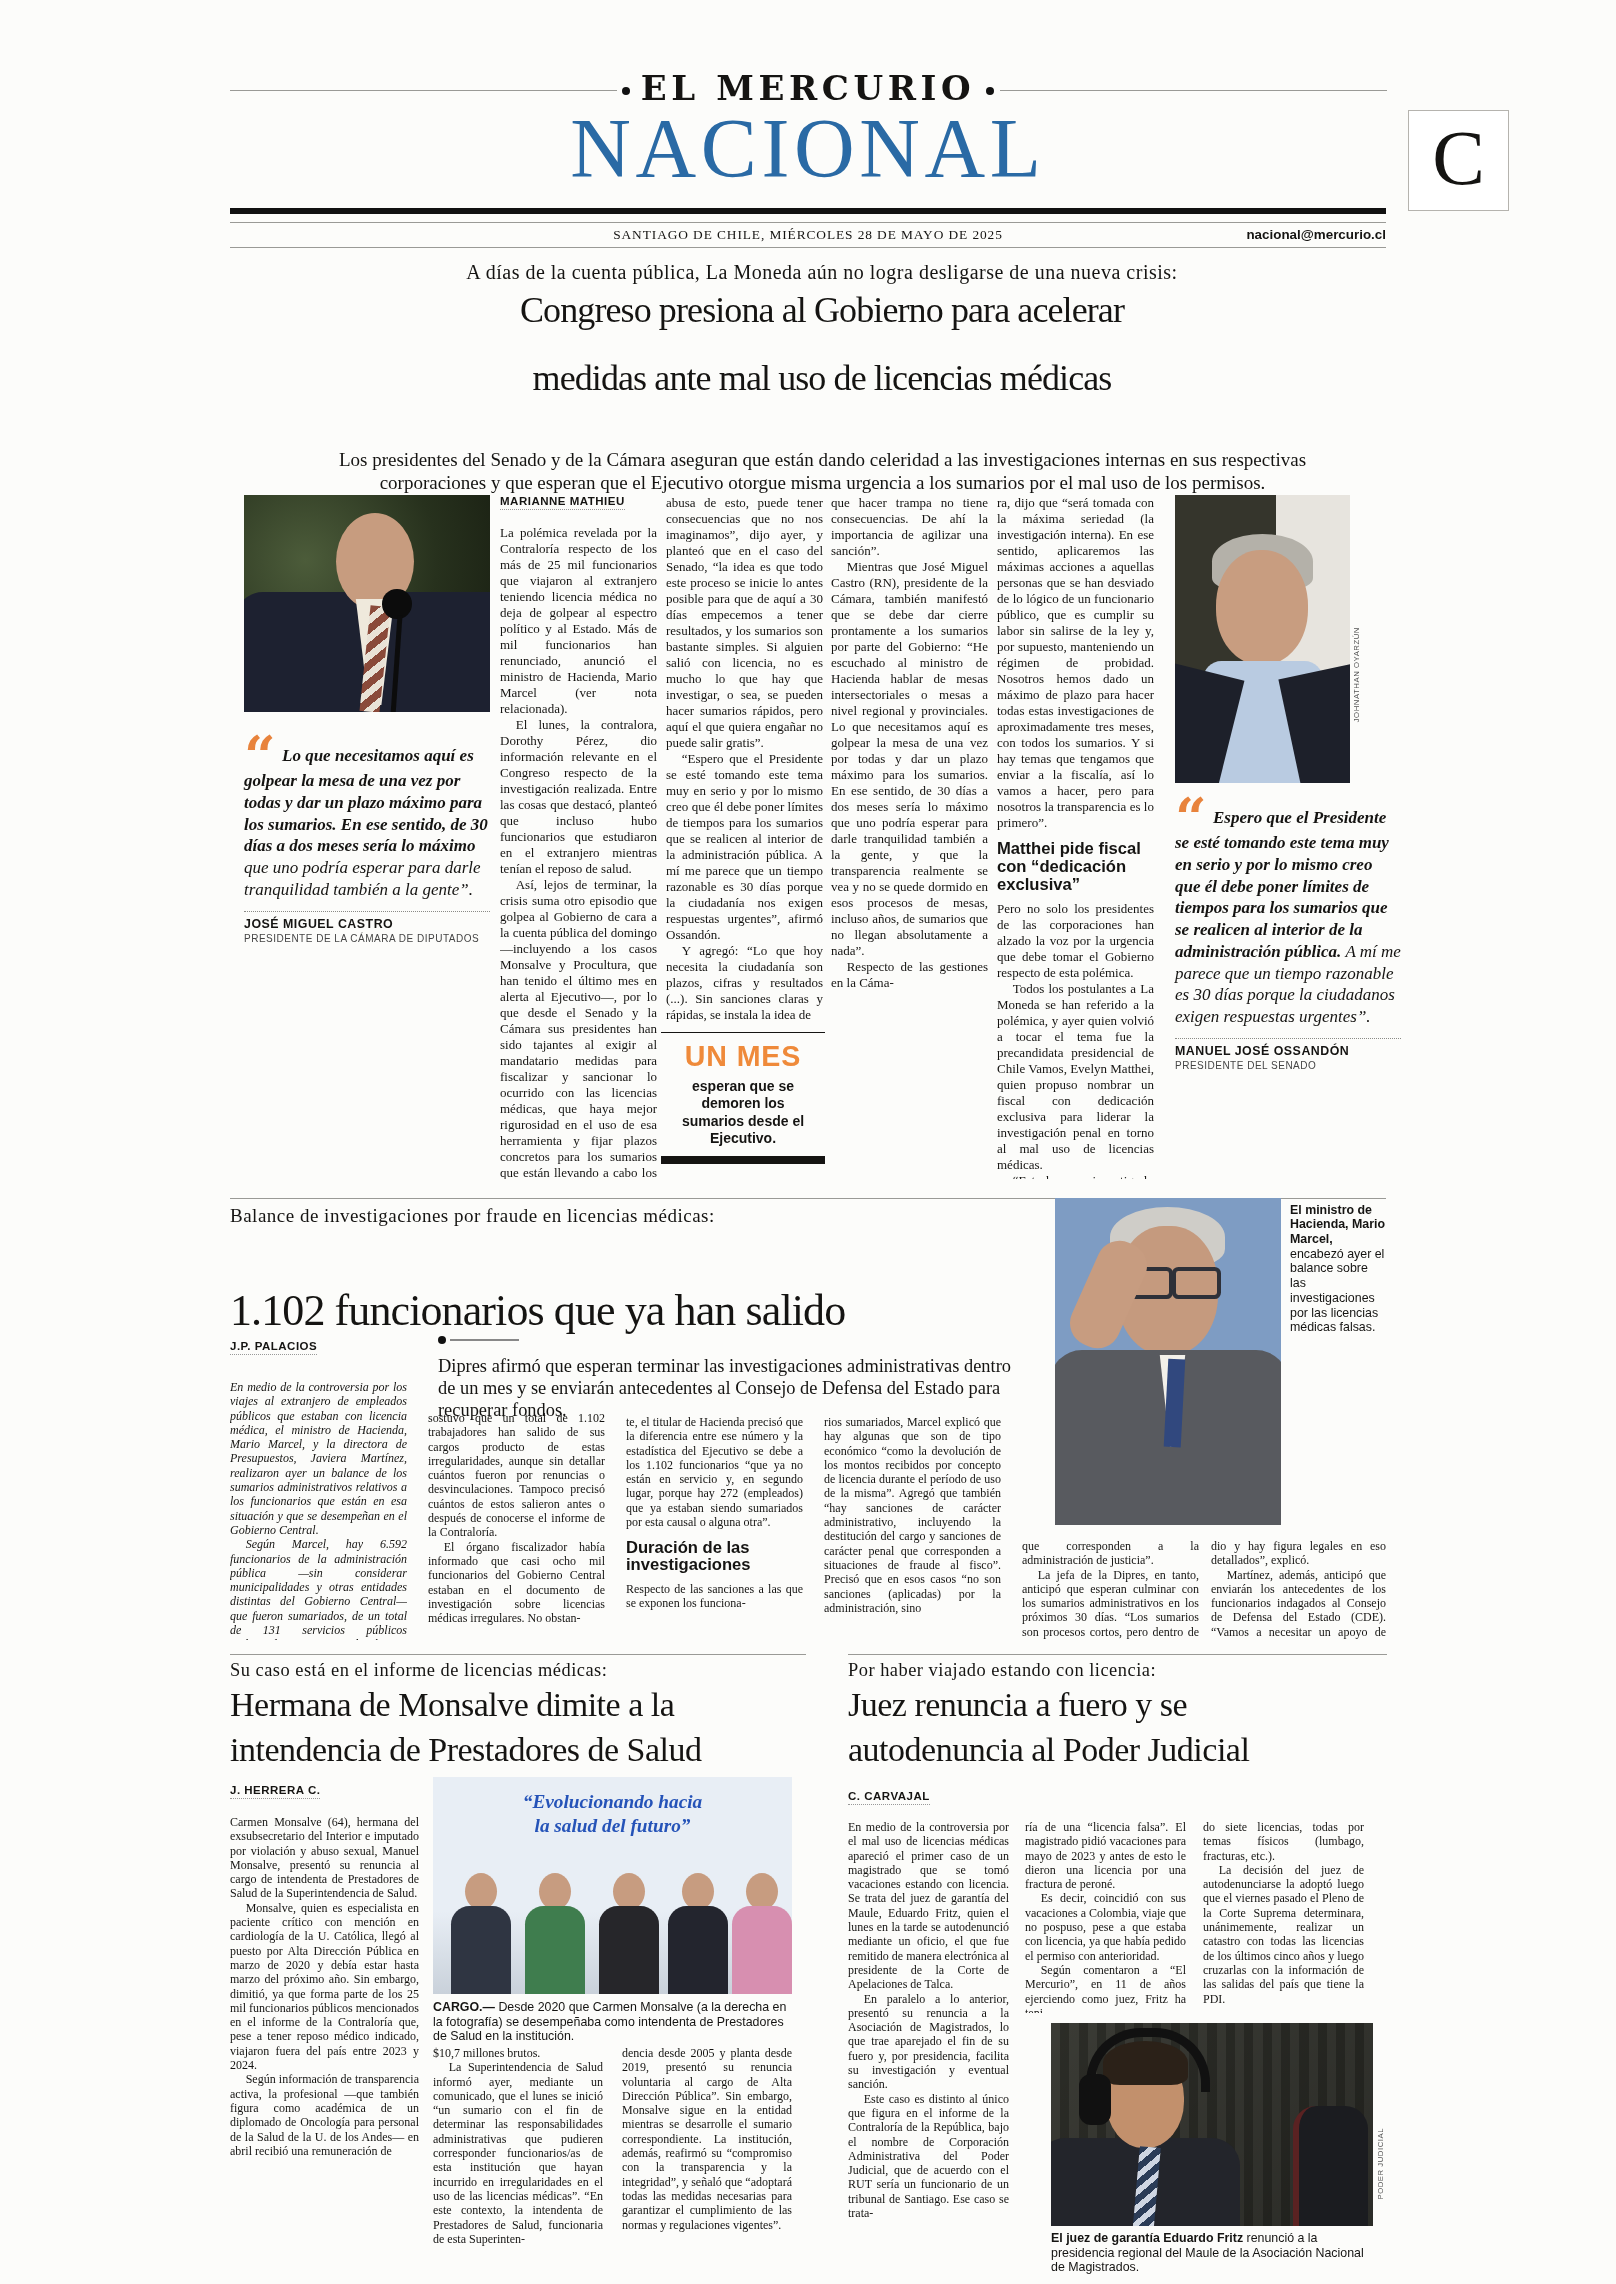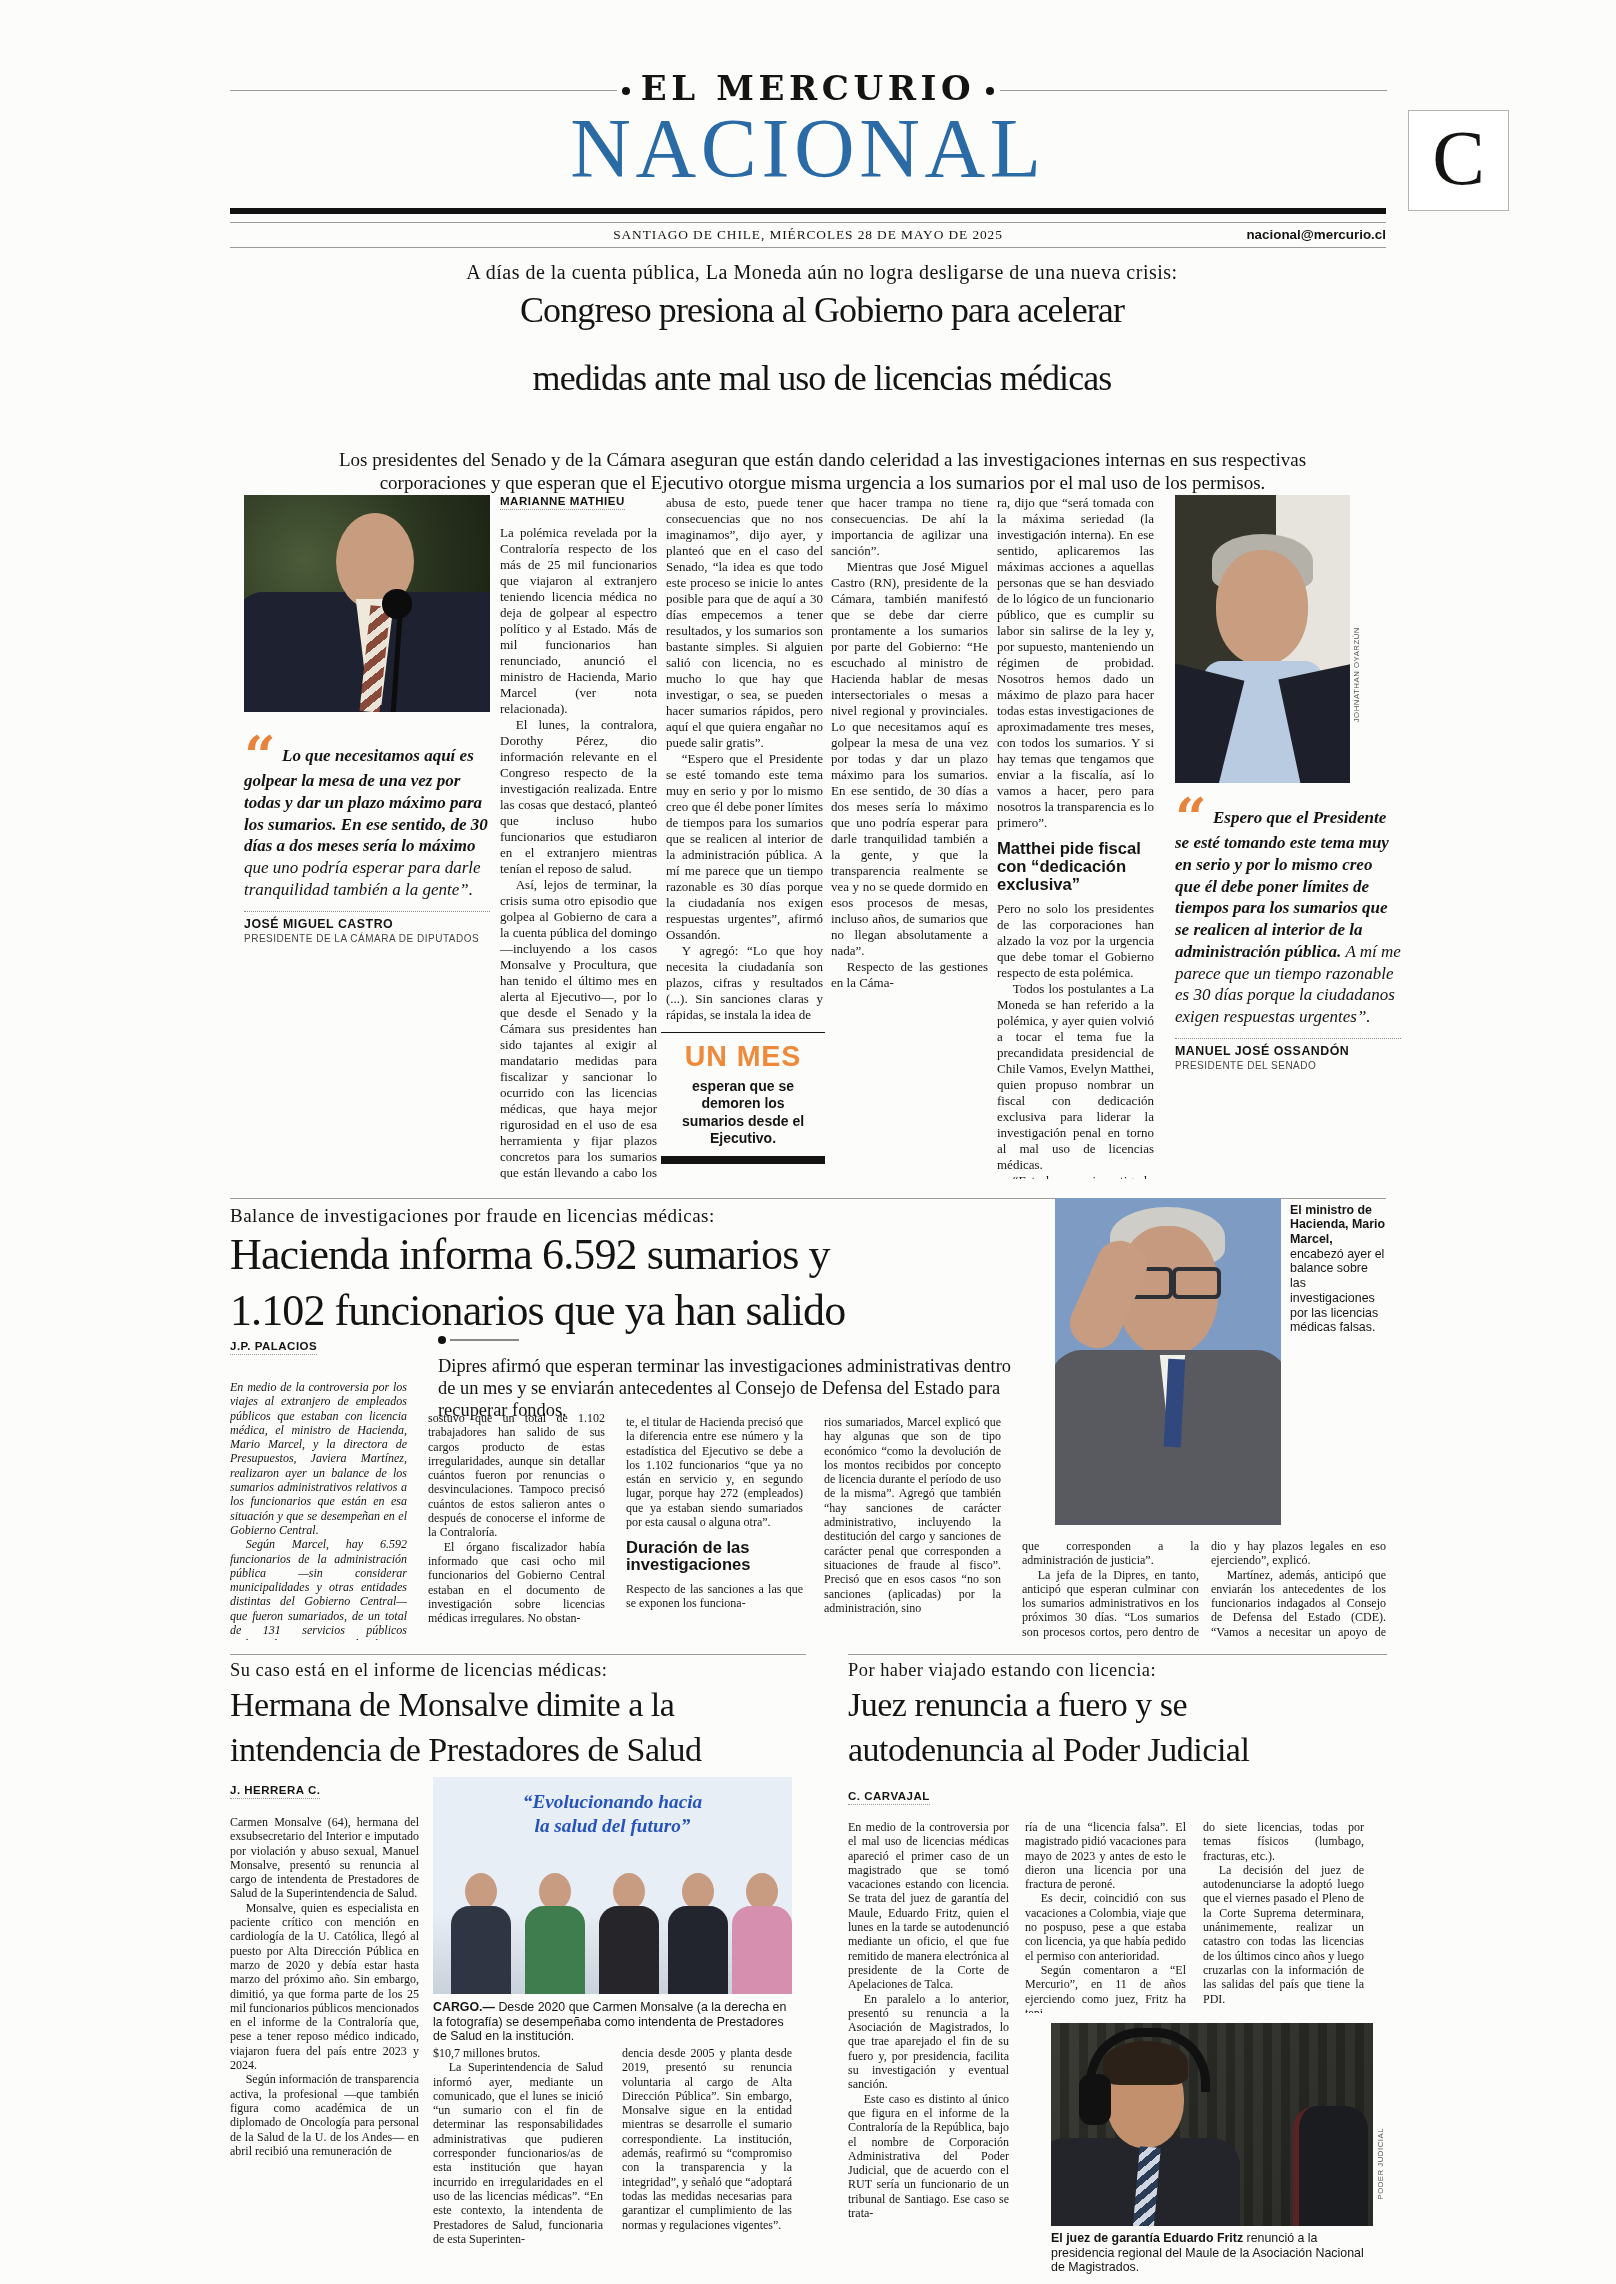--- a/index.html
+++ b/index.html
@@ -194,21 +194,20 @@
       <div class="attrib">
         <div class="nm">MANUEL JOSÉ OSSANDÓN</div>
         <div class="rl">PRESIDENTE DEL SENADO</div>
       </div>
     </div>
   </div>
 
   <div class="abs b2" style="left:230px;top:1198px;width:1156px;height:454px;">
     <div class="grule" style="left:0;top:0;width:1156px;height:0.9px;"></div>
     <div class="abs kicker left" style="left:0;top:7.4px;width:829px;font-size:19px;">Balance de investigaciones por fraude en licencias médicas:</div>
-    <div class="abs headline left h2size" style="left:0;top:28.6px;width:820px;">Hacienda informa 6.592 sumarios y</div>
     <div class="abs headline left h2size" style="left:0;top:85px;width:820px;">1.102 funcionarios que ya han salido</div>
     <div class="abs" style="left:0;top:142px;">
       <span class="byline">J.P. PALACIOS</span>
     </div>
     <div class="deck-tick" style="left:208px;top:138px;"></div>
     <div class="deck-line" style="left:220px;top:141px;width:69px;"></div>
     <div class="abs deck2" style="left:208px;top:157px;width:585px;">Dipres afirmó que esperan terminar las investigaciones administrativas dentro de un mes y se enviarán antecedentes al Consejo de Defensa del Estado para recuperar fondos.</div>
 
     <div class="photo ph-marcel" style="left:825px;top:0;width:226px;height:327px;">
       <div class="hair"></div>
@@ -239,21 +238,21 @@
         <p class="para lead">Respecto de las sanciones a las que se exponen los funciona-</p>
       </div>
     <div class="col" style="left:594px;top:217px;width:177px;height:226px;">
         <p class="para lead">rios sumariados, Marcel explicó que hay algunas que son de tipo económico “como la devolución de los montos recibidos por concepto de licencia durante el período de uso de la misma”. Agregó que también “hay sanciones de carácter administrativo, incluyendo la destitución del cargo y sanciones de carácter penal que corresponden a situaciones de fraude al fisco”. Precisó que en esos casos “no son sanciones (aplicadas) por la administración, sino</p>
       </div>
     <div class="col" style="left:792px;top:341px;width:177px;height:101px;">
         <p class="para lead">que corresponden a la administración de justicia”.</p>
         <p class="para">La jefa de la Dipres, en tanto, anticipó que esperan culminar con los sumarios administrativos en los próximos 30 días. “Los sumarios son procesos cortos, pero dentro de la etapa del sumario existen procesos donde las mismas personas pueden tener recursos de reposición. La meta que nos hemos puesto es tener los sumarios cerrados de aquí a un mes, pero considerando que las personas tienen esos espacios entreme-</p>
       </div>
     <div class="col" style="left:981px;top:341px;width:175px;height:101px;">
-        <p class="para lead">dio y hay plazos legales en eso ejerciendo”, explicó.</p>
+        <p class="para lead">dio y hay figura legales en eso detallados”, explicó.</p>
         <p class="para">Martínez, además, anticipó que enviarán los antecedentes de los funcionarios indagados al Consejo de Defensa del Estado (CDE). “Vamos a necesitar un apoyo de otras instituciones para la recuperación de los fondos del Estado. No es algo que se haga automáticamente, depende de los informes que puedan hacer el resto de las instituciones y también de las personas que tengan que devolver los recursos”, planteó.</p>
       </div>
   </div>
 
   <div class="abs b2" style="left:230px;top:1654px;width:576px;height:627px;">
     <div class="grule" style="left:0;top:0;width:576px;height:0.9px;"></div>
     <div class="abs kicker left" style="left:0;top:6.4px;width:576px;font-size:18.4px;">Su caso está en el informe de licencias médicas:</div>
     <div class="abs headline left h3size" style="left:0;top:30px;width:576px;">Hermana de Monsalve dimite a la</div>
     <div class="abs headline left h3size" style="left:0;top:75px;width:576px;">intendencia de Prestadores de Salud</div>
     <div class="abs" style="left:0;top:130px;">

